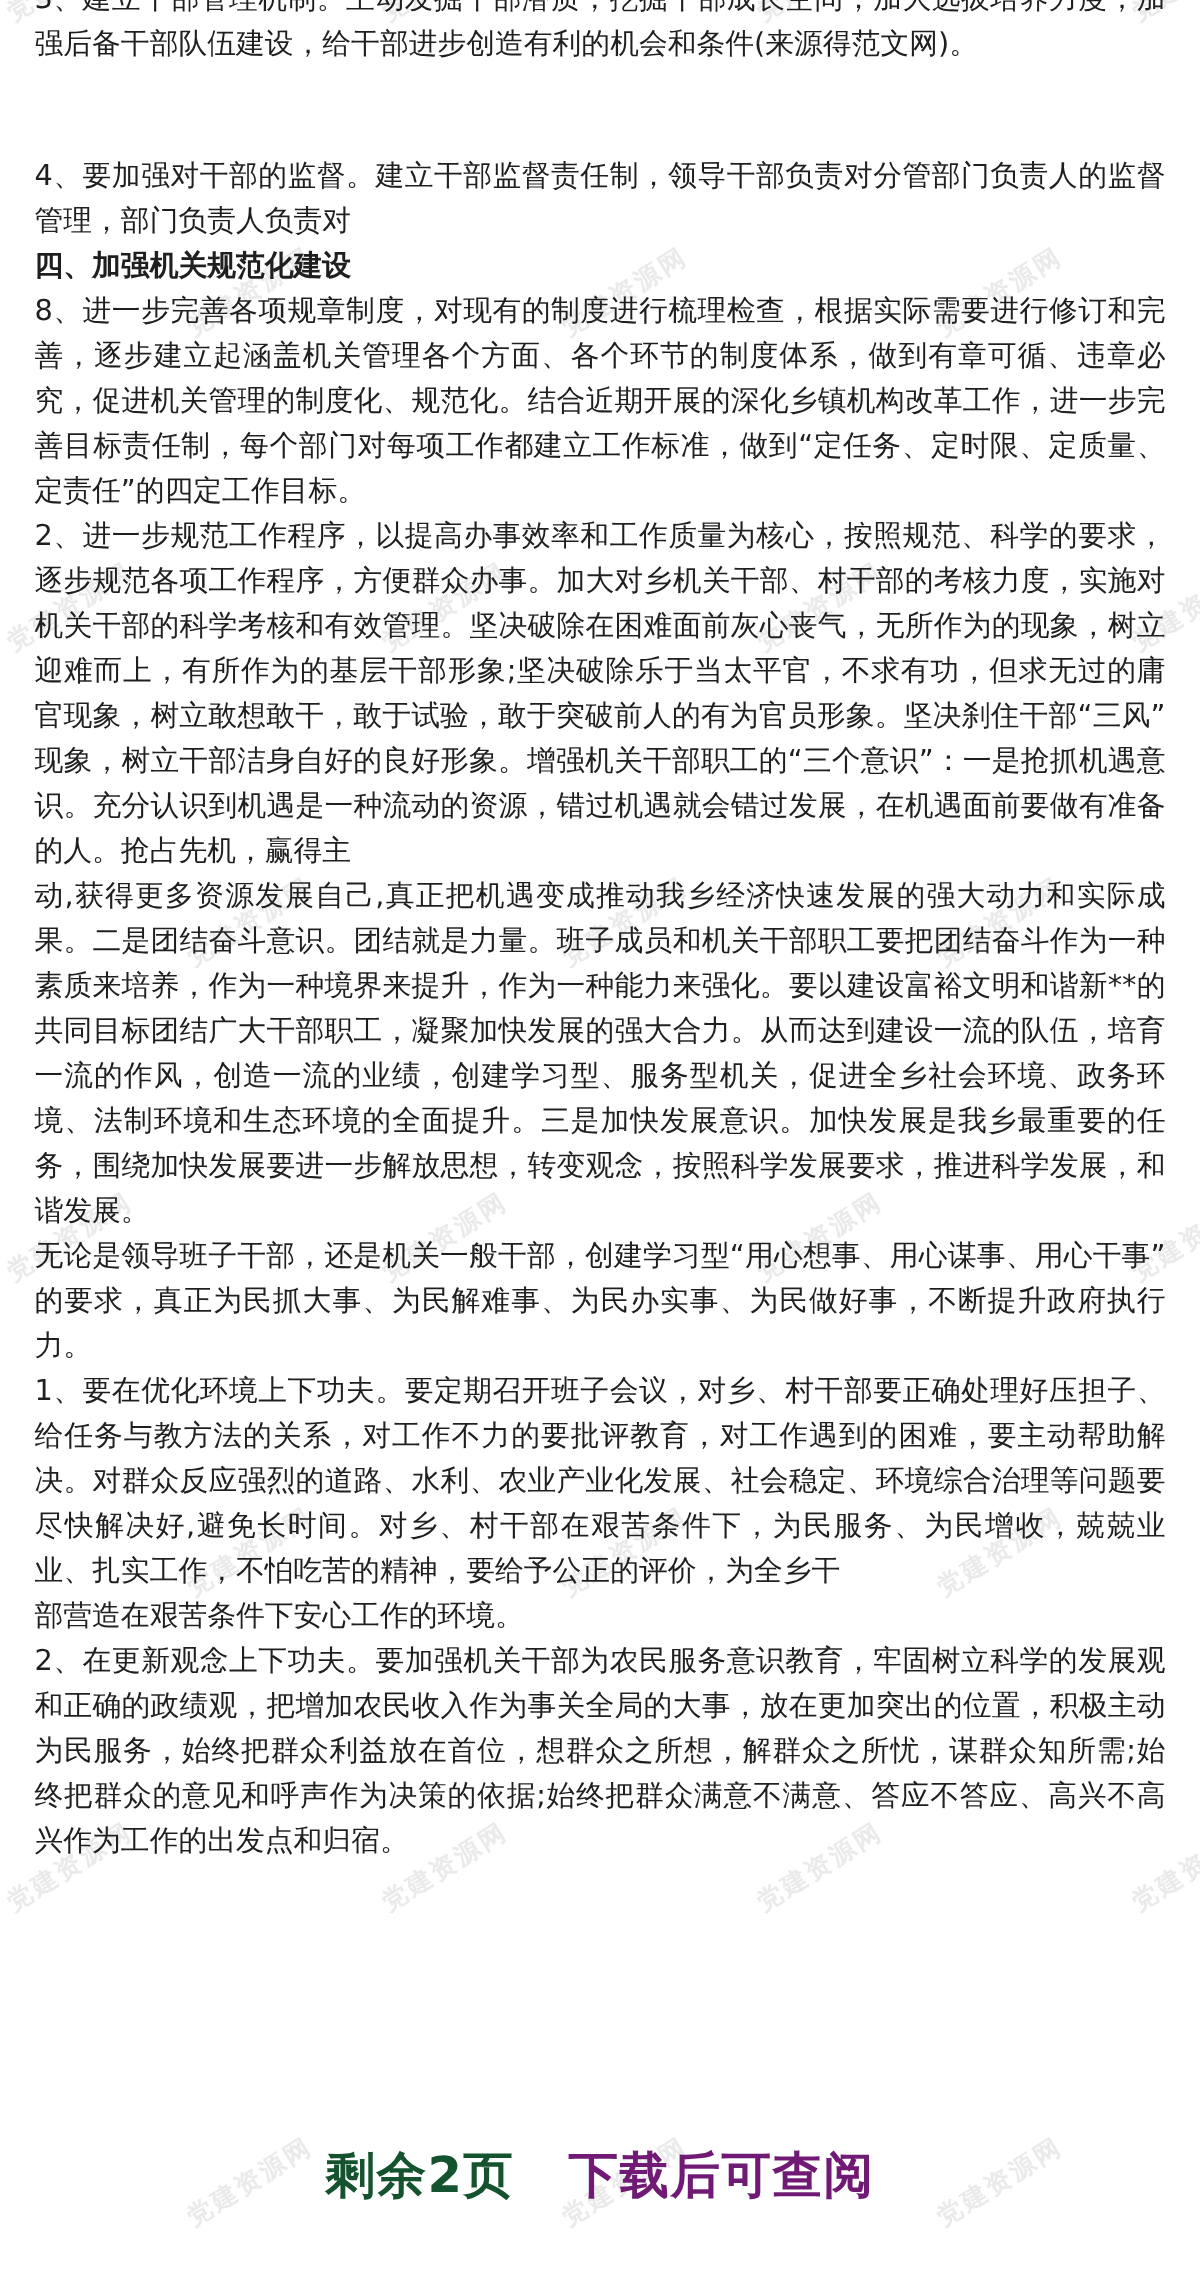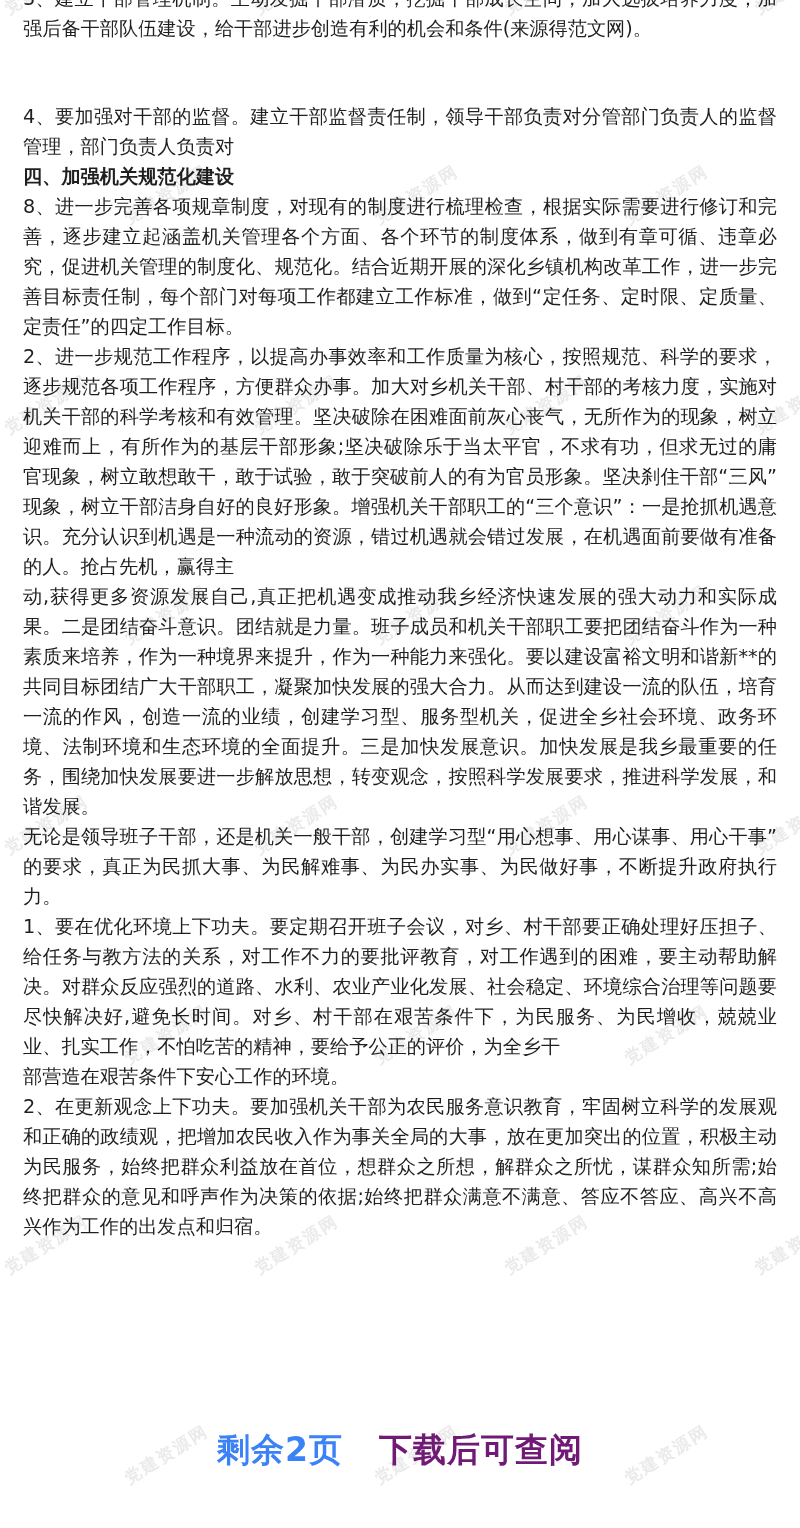--- a/index.html
+++ b/index.html
@@ -146,18 +146,18 @@
       <p class="para">8、进一步完善各项规章制度，对现有的制度进行梳理检查，根据实际需要进行修订和完善，逐步建立起涵盖机关管理各个方面、各个环节的制度体系，做到有章可循、违章必究，促进机关管理的制度化、规范化。结合近期开展的深化乡镇机构改革工作，进一步完善目标责任制，每个部门对每项工作都建立工作标准，做到“定任务、定时限、定质量、定责任”的四定工作目标。</p>
       <p class="para">2、进一步规范工作程序，以提高办事效率和工作质量为核心，按照规范、科学的要求，逐步规范各项工作程序，方便群众办事。加大对乡机关干部、村干部的考核力度，实施对机关干部的科学考核和有效管理。坚决破除在困难面前灰心丧气，无所作为的现象，树立迎难而上，有所作为的基层干部形象;坚决破除乐于当太平官，不求有功，但求无过的庸官现象，树立敢想敢干，敢于试验，敢于突破前人的有为官员形象。坚决刹住干部“三风”现象，树立干部洁身自好的良好形象。增强机关干部职工的“三个意识”：一是抢抓机遇意识。充分认识到机遇是一种流动的资源，错过机遇就会错过发展，在机遇面前要做有准备的人。抢占先机，赢得主</p>
       <p class="para">动,获得更多资源发展自己,真正把机遇变成推动我乡经济快速发展的强大动力和实际成果。二是团结奋斗意识。团结就是力量。班子成员和机关干部职工要把团结奋斗作为一种素质来培养，作为一种境界来提升，作为一种能力来强化。要以建设富裕文明和谐新**的共同目标团结广大干部职工，凝聚加快发展的强大合力。从而达到建设一流的队伍，培育一流的作风，创造一流的业绩，创建学习型、服务型机关，促进全乡社会环境、政务环境、法制环境和生态环境的全面提升。三是加快发展意识。加快发展是我乡最重要的任务，围绕加快发展要进一步解放思想，转变观念，按照科学发展要求，推进科学发展，和谐发展。</p>
       <p class="para">无论是领导班子干部，还是机关一般干部，创建学习型“用心想事、用心谋事、用心干事”的要求，真正为民抓大事、为民解难事、为民办实事、为民做好事，不断提升政府执行力。</p>
       <p class="para">1、要在优化环境上下功夫。要定期召开班子会议，对乡、村干部要正确处理好压担子、给任务与教方法的关系，对工作不力的要批评教育，对工作遇到的困难，要主动帮助解决。对群众反应强烈的道路、水利、农业产业化发展、社会稳定、环境综合治理等问题要尽快解决好,避免长时间。对乡、村干部在艰苦条件下，为民服务、为民增收，兢兢业业、扎实工作，不怕吃苦的精神，要给予公正的评价，为全乡干</p>
       <p class="para">部营造在艰苦条件下安心工作的环境。</p>
       <p class="para">2、在更新观念上下功夫。要加强机关干部为农民服务意识教育，牢固树立科学的发展观和正确的政绩观，把增加农民收入作为事关全局的大事，放在更加突出的位置，积极主动为民服务，始终把群众利益放在首位，想群众之所想，解群众之所忧，谋群众知所需;始终把群众的意见和呼声作为决策的依据;始终把群众满意不满意、答应不答应、高兴不高兴作为工作的出发点和归宿。</p>
     </div>
 
   <div id="paywall-notice">
-    <span class="pw-text" style="color: #3b82f6;">剩余2页</span>
+    <span class="pw-text" style="color: #14532d;">剩余2页</span>
     <span class="pw-gap"></span>
     <span class="pw-text" style="color: #701a75;">下载后可查阅</span>
   </div>
 
 </div>
 
 </body></html>

